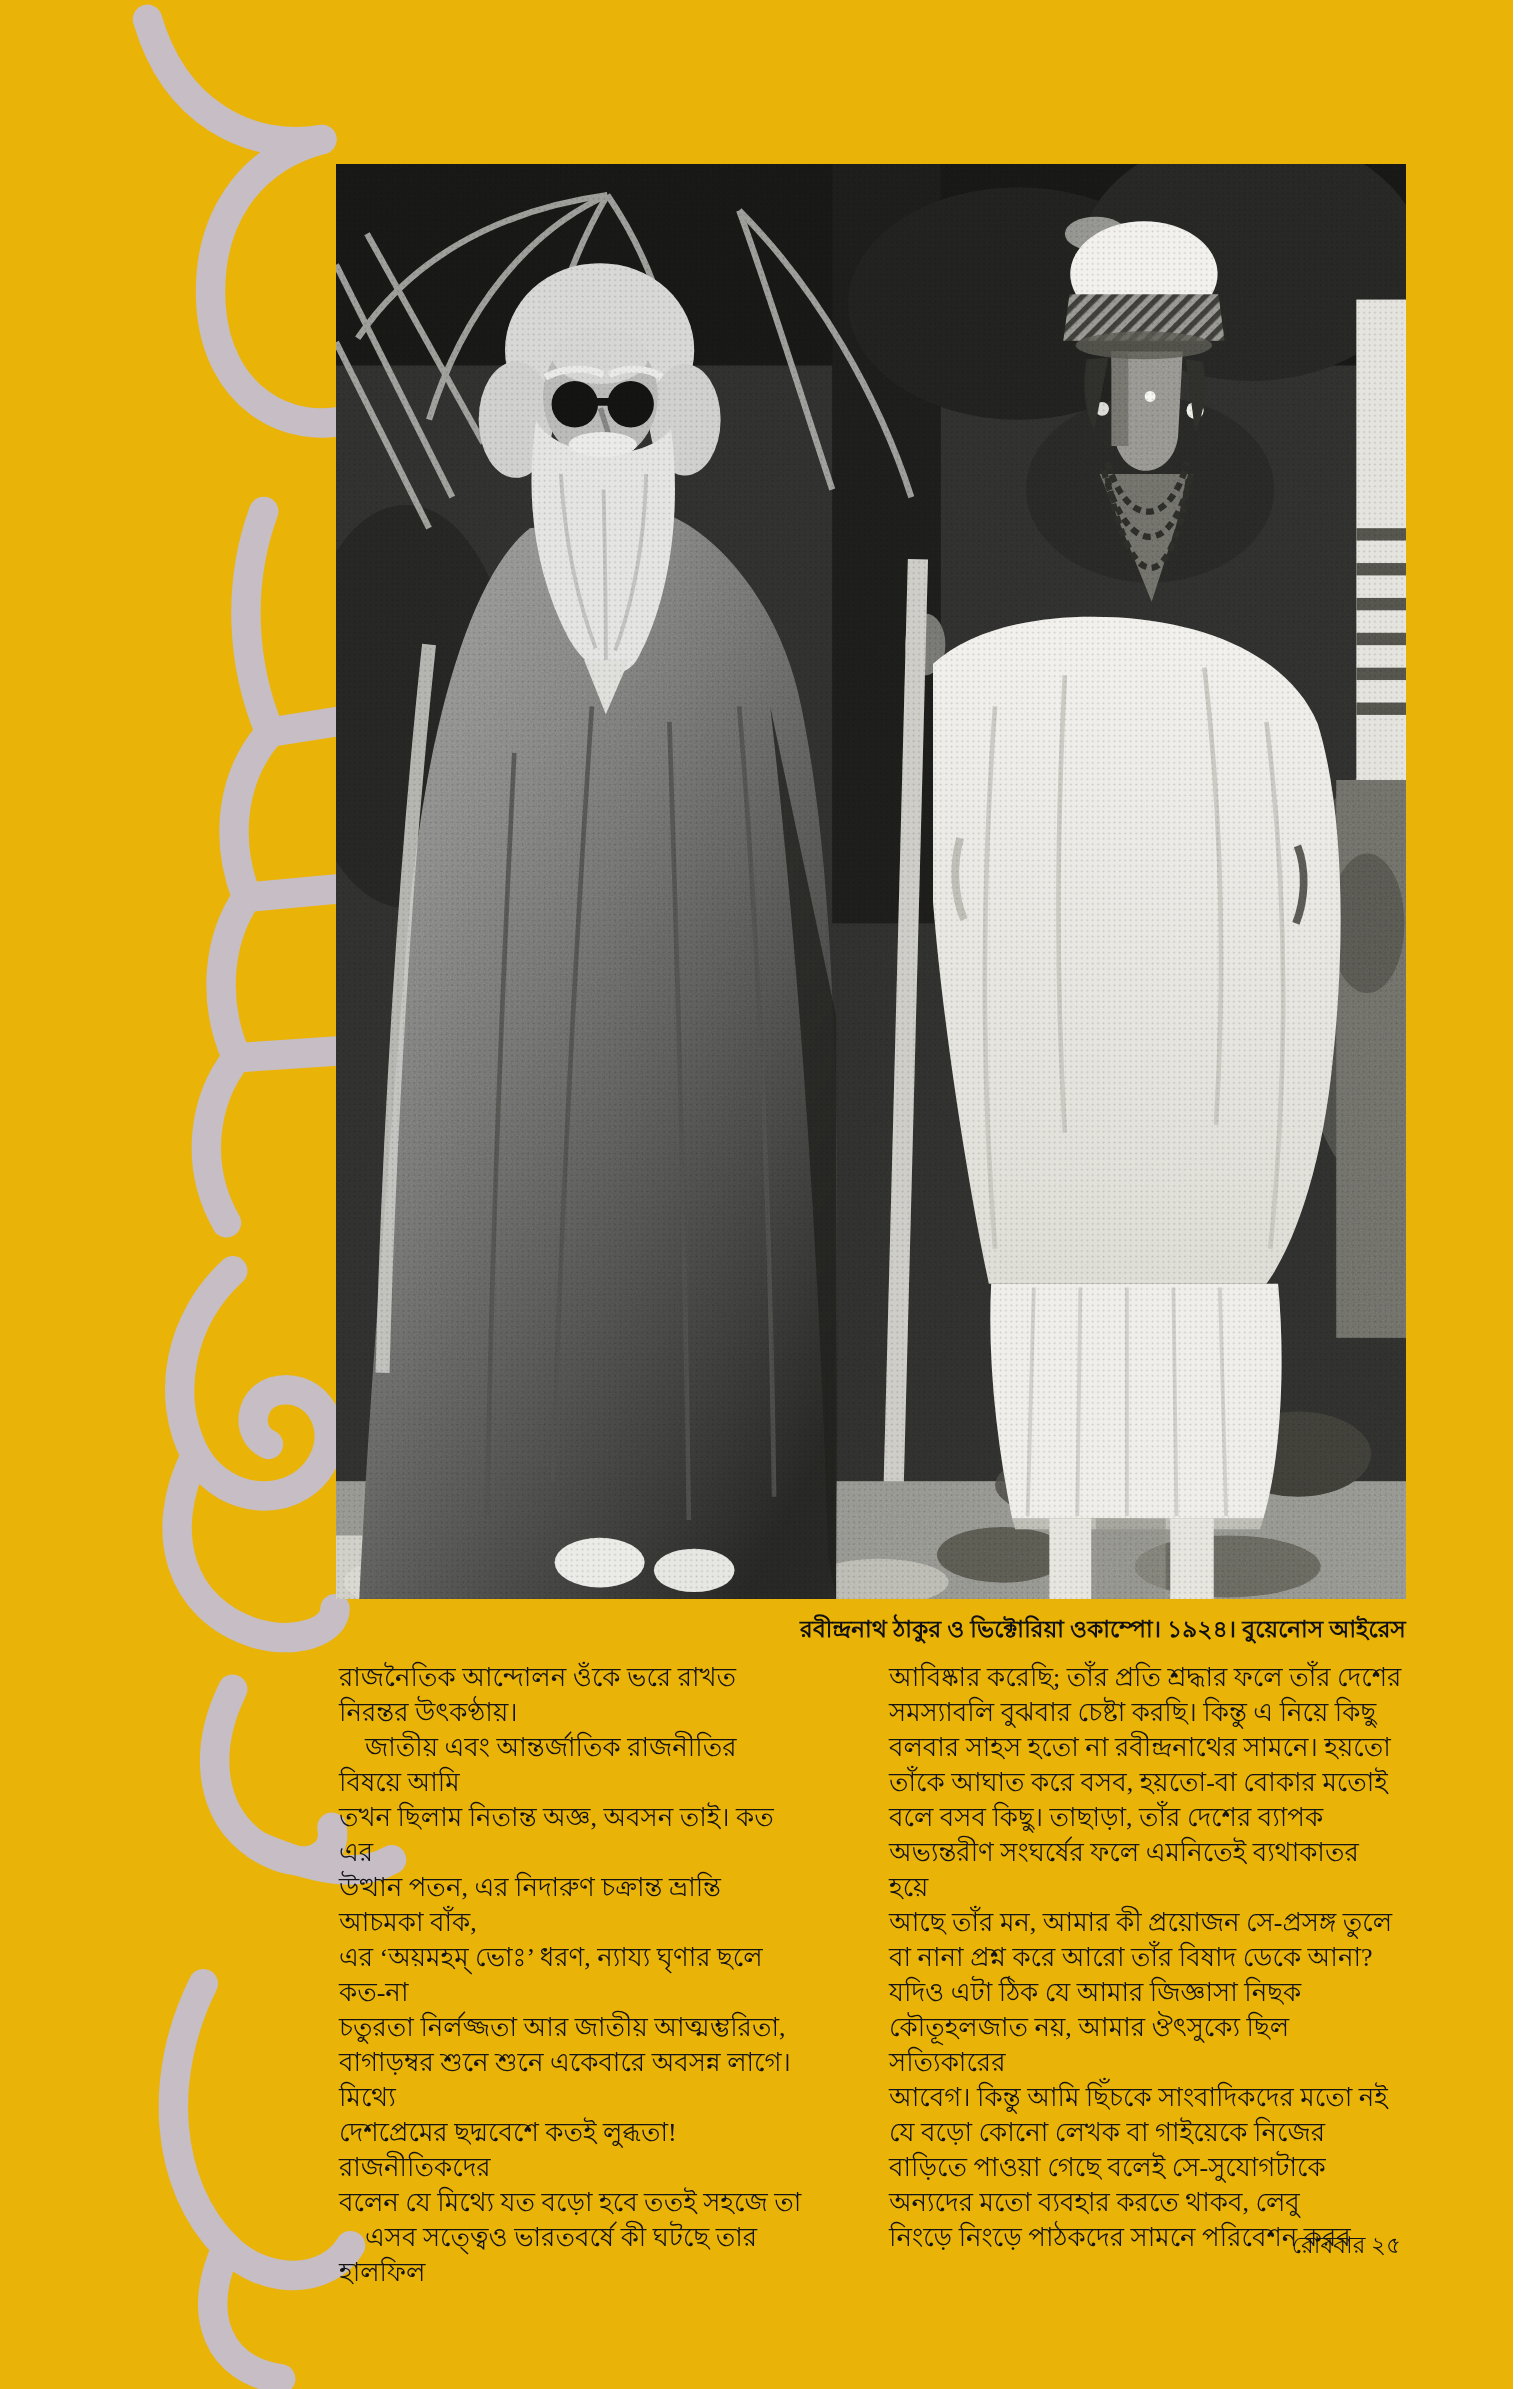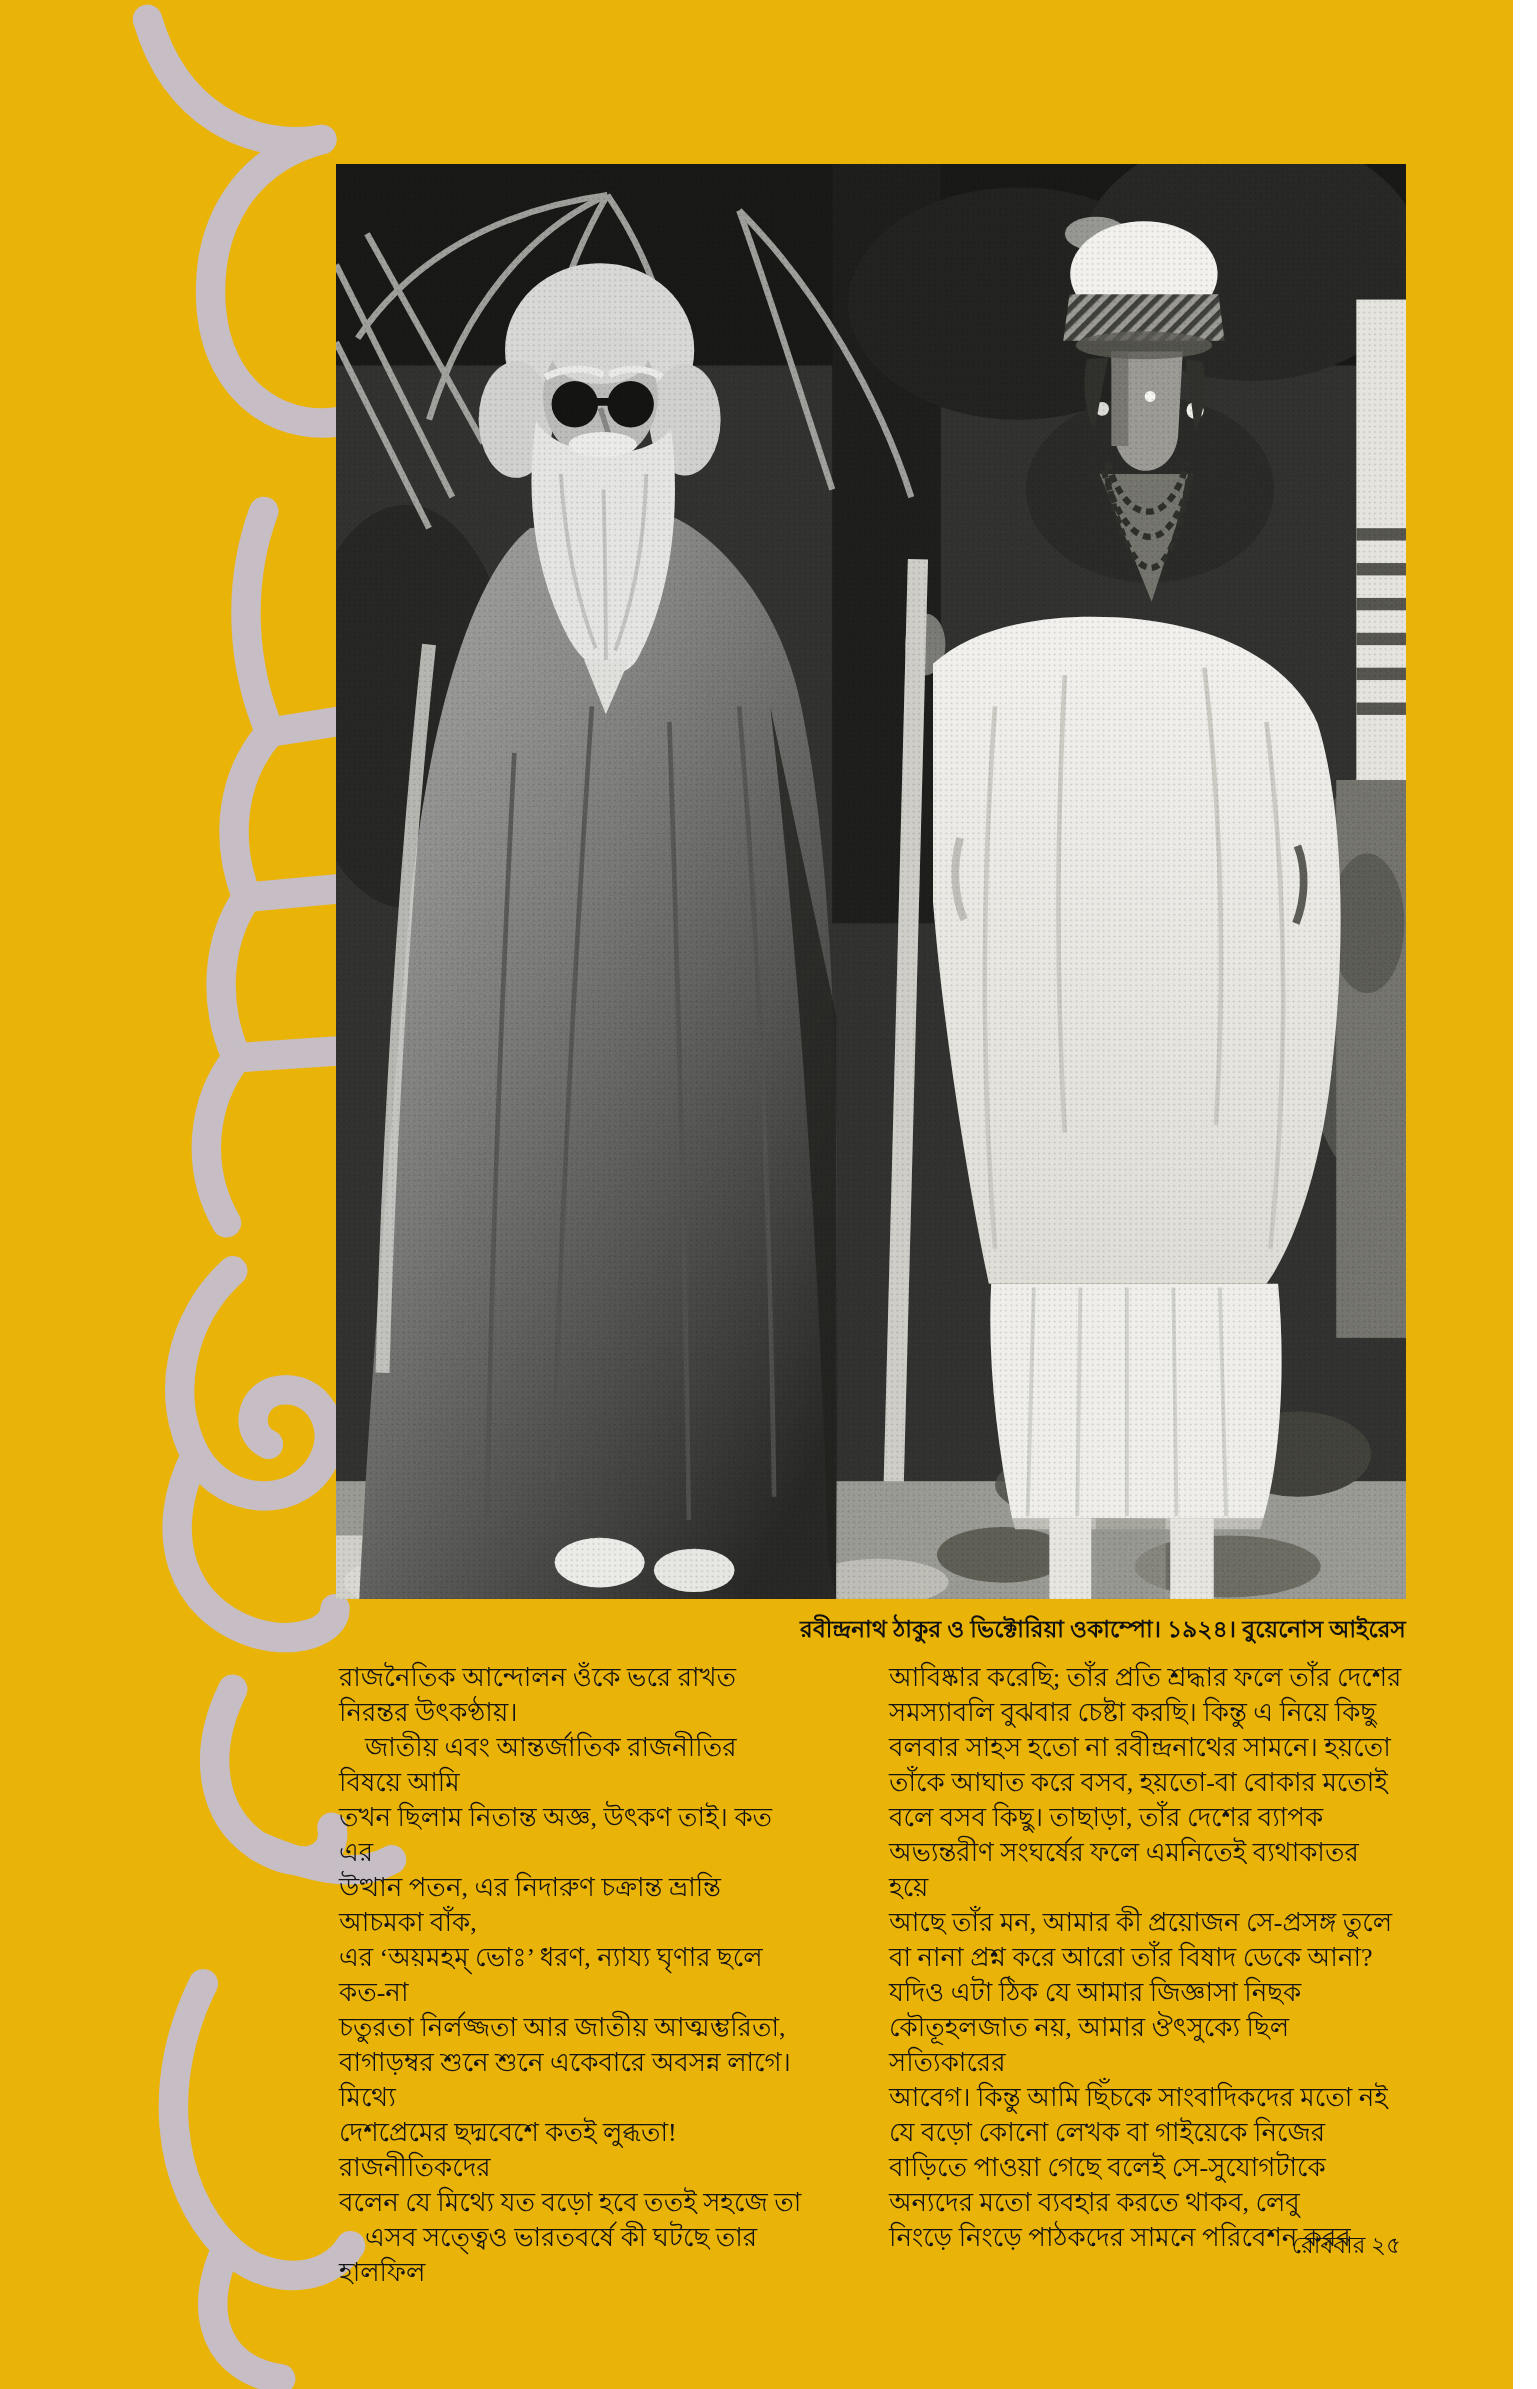--- a/index.html
+++ b/index.html
@@ -195,21 +195,21 @@
       <rect x="0" y="0" width="1380" height="1852" fill="url(#dots)"></rect>
     </svg>
   </div>
 
   <div class="caption">রবীন্দ্রনাথ ঠাকুর ও ভিক্টোরিয়া ওকাম্পো। ১৯২৪। বুয়েনোস আইরেস</div>
 
   <div class="col col-left">
       <div class="tline">রাজনৈতিক আন্দোলন ওঁকে ভরে রাখত</div>
       <div class="tline">নিরন্তর উৎকণ্ঠায়।</div>
       <div class="tline"> জাতীয় এবং আন্তর্জাতিক রাজনীতির বিষয়ে আমি</div>
-      <div class="tline">তখন ছিলাম নিতান্ত অজ্ঞ, উৎকণ তাই। কত এর</div>
+      <div class="tline">তখন ছিলাম নিতান্ত অজ্ঞ, অবসন তাই। কত এর</div>
       <div class="tline">উত্থান পতন, এর নিদারুণ চক্রান্ত ভ্রান্তি আচমকা বাঁক,</div>
       <div class="tline">এর ‘অয়মহম্ ভোঃ’ ধরণ, ন্যায্য ঘৃণার ছলে কত-না</div>
       <div class="tline">চতুরতা নির্লজ্জতা আর জাতীয় আত্মম্ভরিতা,</div>
       <div class="tline">বাগাড়ম্বর শুনে শুনে একেবারে অবসন্ন লাগে। মিথ্যে</div>
       <div class="tline">দেশপ্রেমের ছদ্মবেশে কতই লুব্ধতা! রাজনীতিকদের</div>
       <div class="tline">বলেন যে মিথ্যে যত বড়ো হবে ততই সহজে তা</div>
       <div class="tline"> এসব সত্ত্বেও ভারতবর্ষে কী ঘটছে তার হালফিল</div>
     </div>
   <div class="col col-right">
       <div class="tline">আবিষ্কার করেছি; তাঁর প্রতি শ্রদ্ধার ফলে তাঁর দেশের</div>

